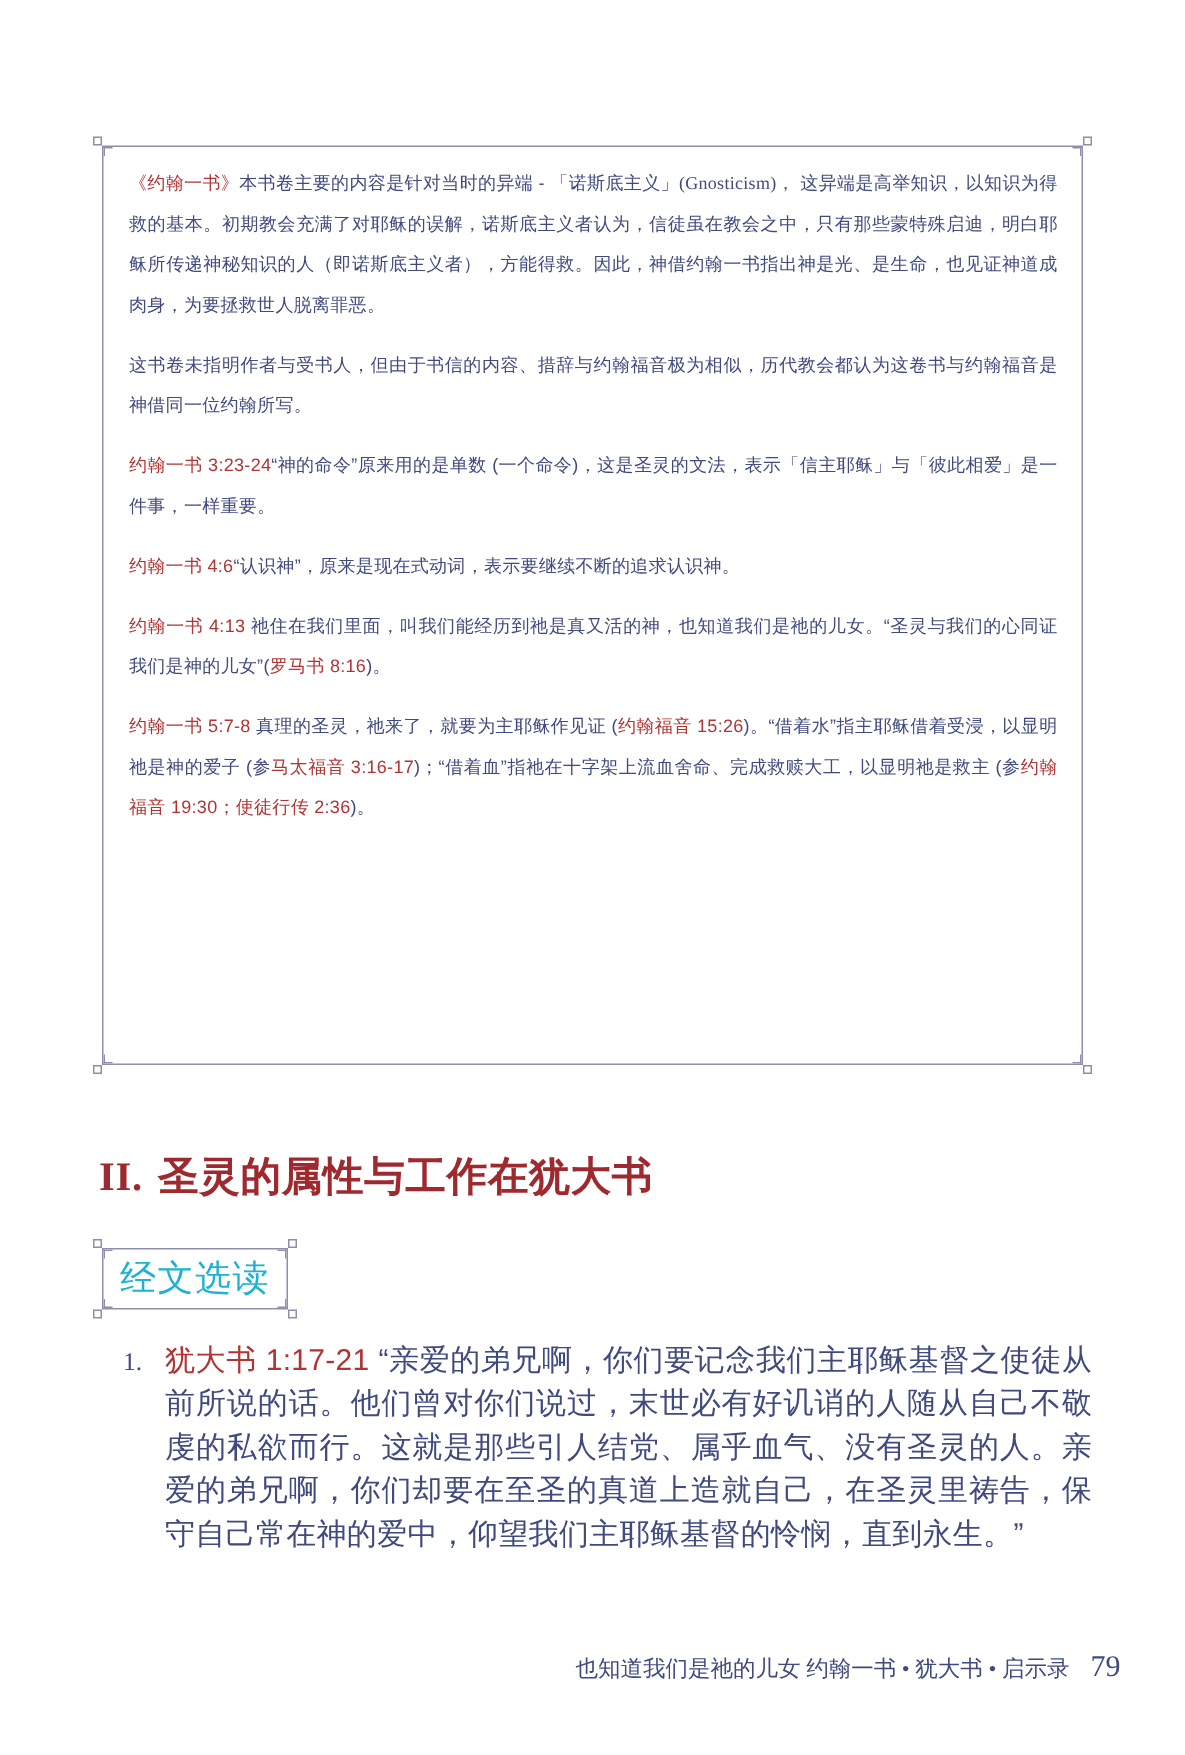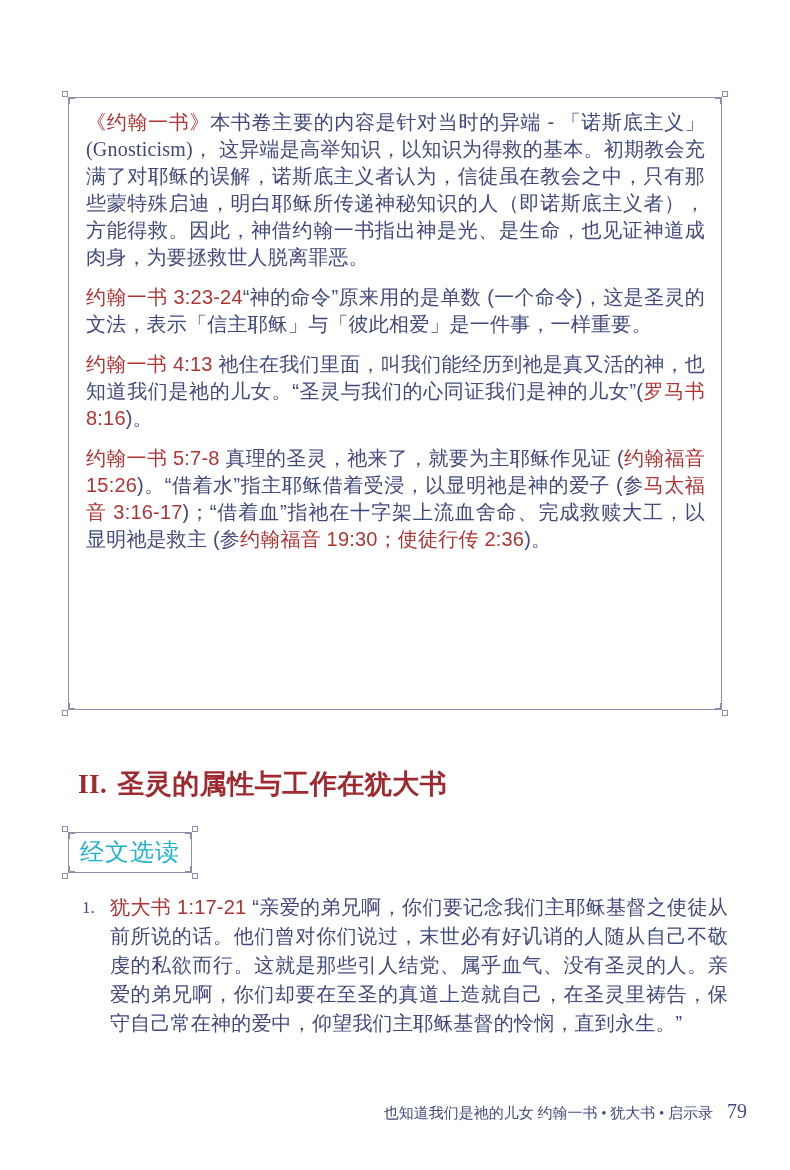--- a/index.html
+++ b/index.html
@@ -48,32 +48,32 @@
   .corner.bl .step{top:-2px;right:-2px;border-left:1px solid var(--border);border-bottom:1px solid var(--border);}
   .corner.br{bottom:-7px;right:-7px;}
   .corner.br .sq{bottom:0;right:0;}
   .corner.br .step{top:-2px;left:-2px;border-right:1px solid var(--border);border-bottom:1px solid var(--border);}
 
   .intro-box{
     top:97px;left:68px;width:654px;min-height:613px;
     padding:11px 16px 8px 17px;
   }
   .intro-box p{
-    font-size:20px;line-height:27px;
+    font-size:12px;line-height:27px;
     text-align:justify;
     margin-bottom:13px;
     letter-spacing:0.2px;
   }
   .intro-box p:last-child{margin-bottom:12px;}
 
   .seg-red{color:var(--red);}
   .seg-serif{font-family:"Liberation Serif","DejaVu Serif",serif;}
 
   .section-heading{
-    position:absolute;top:766px;left:78px;
+    position:absolute;top:766px;left:66px;
     color:var(--heading);
     font-weight:bold;
     font-size:27px;
     letter-spacing:0.5px;
     white-space:nowrap;
   }
   .section-heading .numeral{
     font-family:"Liberation Serif","DejaVu Serif",serif;
     margin-right:10px;
   }
@@ -134,21 +134,23 @@
     <span class="corner bl">
         <span class="sq"></span>
         <span class="step"></span>
       </span>
     <span class="corner br">
         <span class="sq"></span>
         <span class="step"></span>
       </span>
 
     <p><span class="seg-red">《约翰一书》</span><span>本书卷主要的内容是针对当时的异端 - 「诺斯底主义」</span><span class="seg-serif">(Gnosticism)</span><span>，  这异端是高举知识，以知识为得救的基本。初期教会充满了对耶稣的误解，诺斯底主义者认为，信徒虽在教会之中，只有那些蒙特殊启迪，明白耶稣所传递神秘知识的人（即诺斯底主义者），方能得救。因此，神借约翰一书指出神是光、是生命，也见证神道成肉身，为要拯救世人脱离罪恶。</span></p>
+    <p><span>这书卷未指明作者与受书人，但由于书信的内容、措辞与约翰福音极为相似，历代教会都认为这卷书与约翰福音是神借同一位约翰所写。</span></p>
     <p><span class="seg-red">约翰一书 3:23-24</span><span>“神的命令”原来用的是单数 (一个命令)，这是圣灵的文法，表示「信主耶稣」与「彼此相爱」是一件事，一样重要。</span></p>
+    <p><span class="seg-red">约翰一书 4:6</span><span>“认识神”，原来是现在式动词，表示要继续不断的追求认识神。</span></p>
     <p><span class="seg-red">约翰一书 4:13</span><span> 祂住在我们里面，叫我们能经历到祂是真又活的神，也知道我们是祂的儿女。“圣灵与我们的心同证我们是神的儿女”(</span><span class="seg-red">罗马书 8:16</span><span>)。</span></p>
     <p><span class="seg-red">约翰一书 5:7-8</span><span>  真理的圣灵，祂来了，就要为主耶稣作见证 (</span><span class="seg-red">约翰福音 15:26</span><span>)。“借着水”指主耶稣借着受浸，以显明祂是神的爱子 (参</span><span class="seg-red">马太福音 3:16-17</span><span>)；“借着血”指祂在十字架上流血舍命、完成救赎大工，以显明祂是救主 (参</span><span class="seg-red">约翰福音 19:30；使徒行传 2:36</span><span>)。</span></p>
   </div>
 
   <h2 class="section-heading">
     <span class="numeral">II.</span><span>圣灵的属性与工作在犹大书</span>
   </h2>
 
   <div class="orn-box passage-label-box">
     <span class="corner tl">

